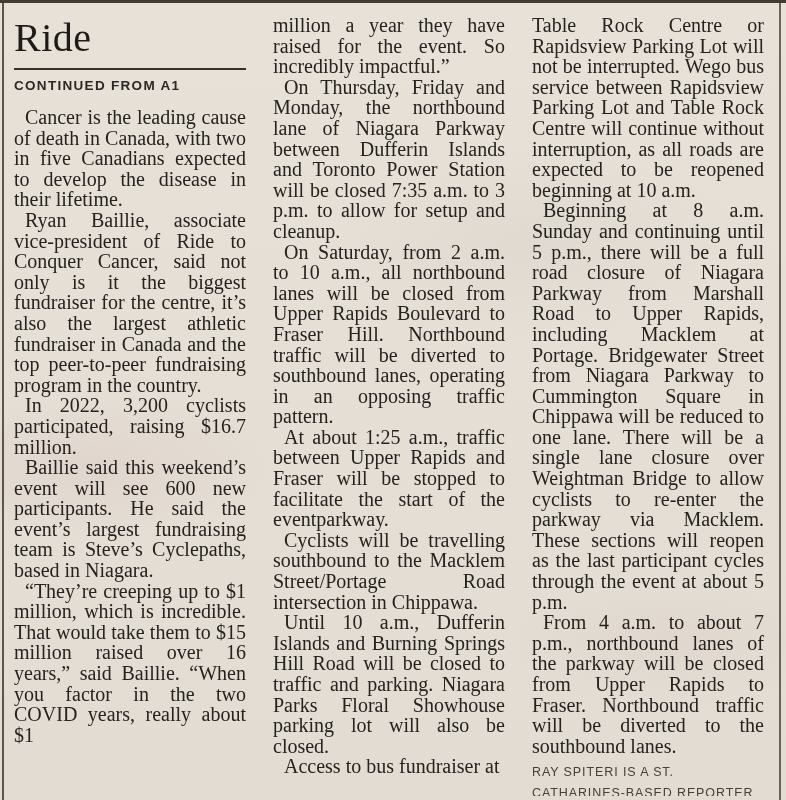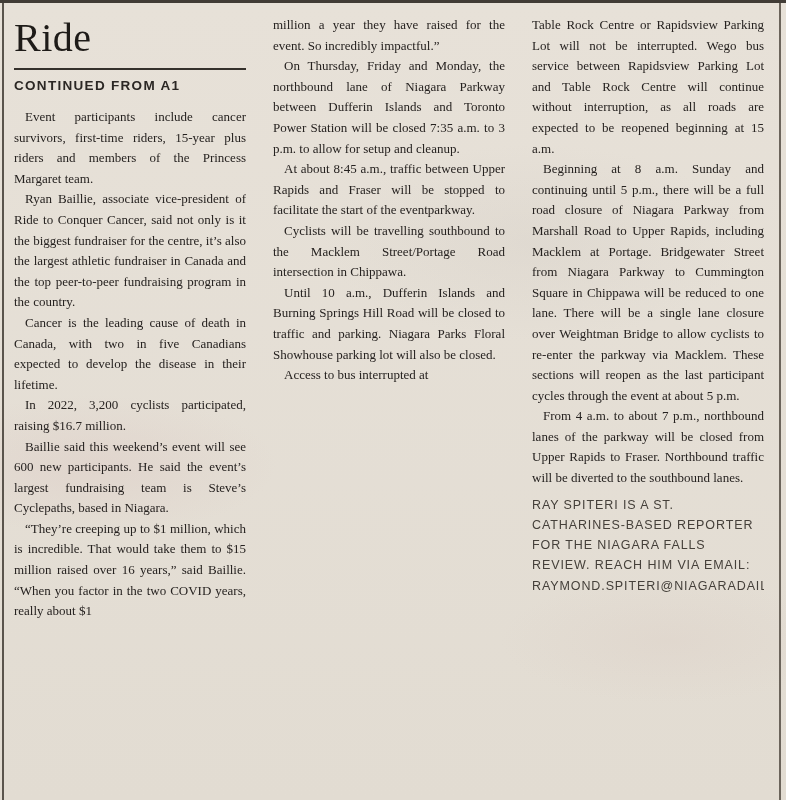--- a/index.html
+++ b/index.html
@@ -66,21 +66,21 @@
   }
   .kicker {
     font-family: "Liberation Sans", sans-serif;
     font-weight: 700;
     font-size: 13.5px;
     letter-spacing: 1.3px;
     color: #2b2724;
   }
   .para {
     margin: 0;
-    font-size: 13px;
+    font-size: 20px;
     line-height: 20.6px;
     text-align: justify;
     color: #262220;
   }
   .para.indent { text-indent: 11px; }
   .byline {
     margin: 6px 0 0 0;
     font-family: "Liberation Sans", sans-serif;
     font-size: 12.5px;
     line-height: 1.62;
@@ -98,43 +98,43 @@
 
   <div class="content">
 
     <div class="col">
       <div class="article-header">
         <h1 class="headline">Ride</h1>
         <div class="head-rule"></div>
         <div class="kicker">CONTINUED FROM A1</div>
       </div>
       <div class="paras">
-          <p class="para indent">Event participants include cancer survivors, first-time riders, 15-year plus riders and members of the Princess Margaret team.</p>
+          <p class="para indent">Cancer is the leading cause of death in Canada, with two in five Canadians expected to develop the disease in their lifetime.</p>
           <p class="para indent">Ryan Baillie, associate vice-president of Ride to Conquer Cancer, said not only is it the biggest fundraiser for the centre, it’s also the largest athletic fundraiser in Canada and the top peer-to-peer fundraising program in the country.</p>
-          <p class="para indent">Cancer is the leading cause of death in Canada, with two in five Canadians expected to develop the disease in their lifetime.</p>
           <p class="para indent">In 2022, 3,200 cyclists participated, raising $16.7 million.</p>
           <p class="para indent">Baillie said this weekend’s event will see 600 new participants. He said the event’s largest fundraising team is Steve’s Cyclepaths, based in Niagara.</p>
           <p class="para indent">“They’re creeping up to $1 million, which is incredible. That would take them to $15 million raised over 16 years,” said Baillie. “When you factor in the two COVID years, really about $1</p>
         </div>
     </div>
 
     <div class="col">
       <div class="paras">
           <p class="para">million a year they have raised for the event. So incredibly impactful.”</p>
           <p class="para indent">On Thursday, Friday and Monday, the northbound lane of Niagara Parkway between Dufferin Islands and Toronto Power Station will be closed 7:35 a.m. to 3 p.m. to allow for setup and cleanup.</p>
-          <p class="para indent">At about 8:45 a.m., traffic between Upper Rapids and Fraser will be stopped to facilitate the start of the eventparkway.</p>
+          <p class="para indent">On Saturday, from 2 a.m. to 10 a.m., all northbound lanes will be closed from Upper Rapids Boulevard to Fraser Hill. Northbound traffic will be diverted to southbound lanes, operating in an opposing traffic pattern.</p>
+          <p class="para indent">At about 1:25 a.m., traffic between Upper Rapids and Fraser will be stopped to facilitate the start of the eventparkway.</p>
           <p class="para indent">Cyclists will be travelling southbound to the Macklem Street/Portage Road intersection in Chippawa.</p>
           <p class="para indent">Until 10 a.m., Dufferin Islands and Burning Springs Hill Road will be closed to traffic and parking. Niagara Parks Floral Showhouse parking lot will also be closed.</p>
-          <p class="para indent">Access to bus interrupted at</p>
+          <p class="para indent">Access to bus fundraiser at</p>
         </div>
     </div>
 
     <div class="col">
       <div class="paras">
-          <p class="para">Table Rock Centre or Rapidsview Parking Lot will not be interrupted. Wego bus service between Rapidsview Parking Lot and Table Rock Centre will continue without interruption, as all roads are expected to be reopened beginning at 15 a.m.</p>
+          <p class="para">Table Rock Centre or Rapidsview Parking Lot will not be interrupted. Wego bus service between Rapidsview Parking Lot and Table Rock Centre will continue without interruption, as all roads are expected to be reopened beginning at 10 a.m.</p>
           <p class="para indent">Beginning at 8 a.m. Sunday and continuing until 5 p.m., there will be a full road closure of Niagara Parkway from Marshall Road to Upper Rapids, including Macklem at Portage. Bridgewater Street from Niagara Parkway to Cummington Square in Chippawa will be reduced to one lane. There will be a single lane closure over Weightman Bridge to allow cyclists to re-enter the parkway via Macklem. These sections will reopen as the last participant cycles through the event at about 5 p.m.</p>
           <p class="para indent">From 4 a.m. to about 7 p.m., northbound lanes of the parkway will be closed from Upper Rapids to Fraser. Northbound traffic will be diverted to the southbound lanes.</p>
         </div>
       <p class="byline">RAY SPITERI IS A ST. CATHARINES-BASED REPORTER FOR THE NIAGARA FALLS REVIEW. REACH HIM VIA EMAIL: RAYMOND.SPITERI@NIAGARADAILIES.COM</p>
     </div>
 
   </div>
 </div>
 
 </body></html>

